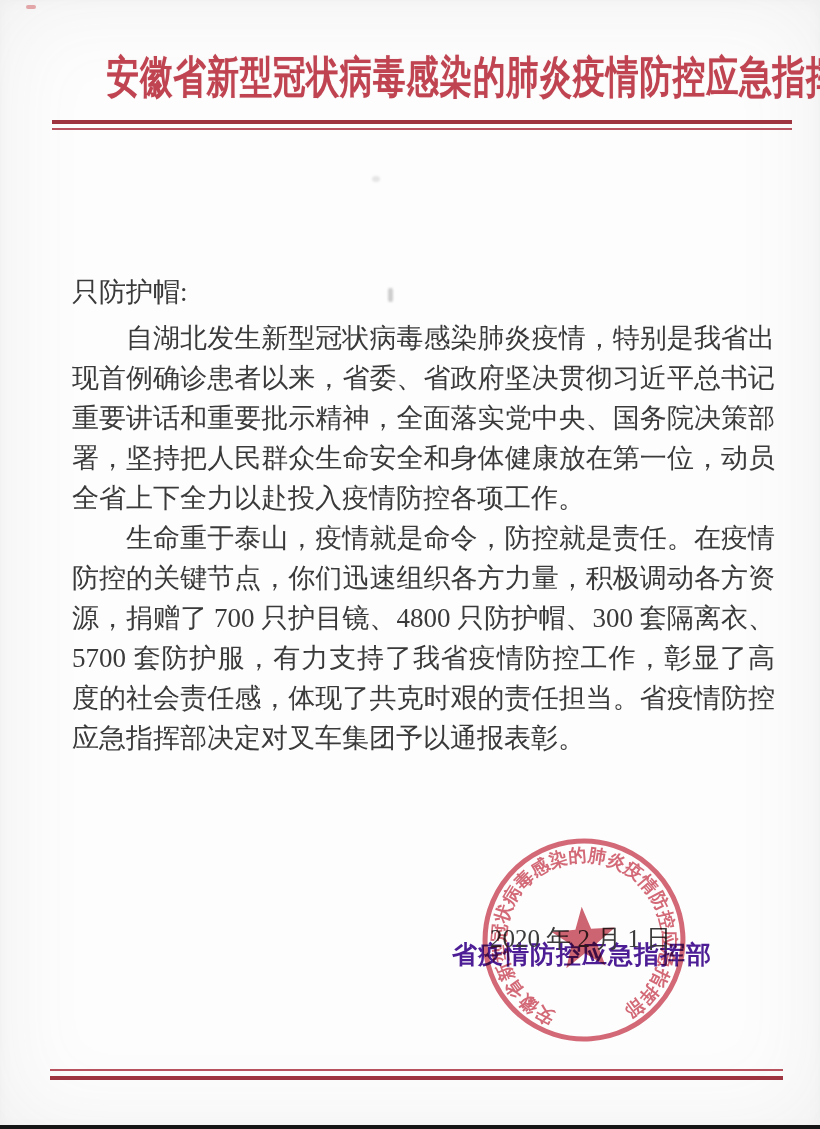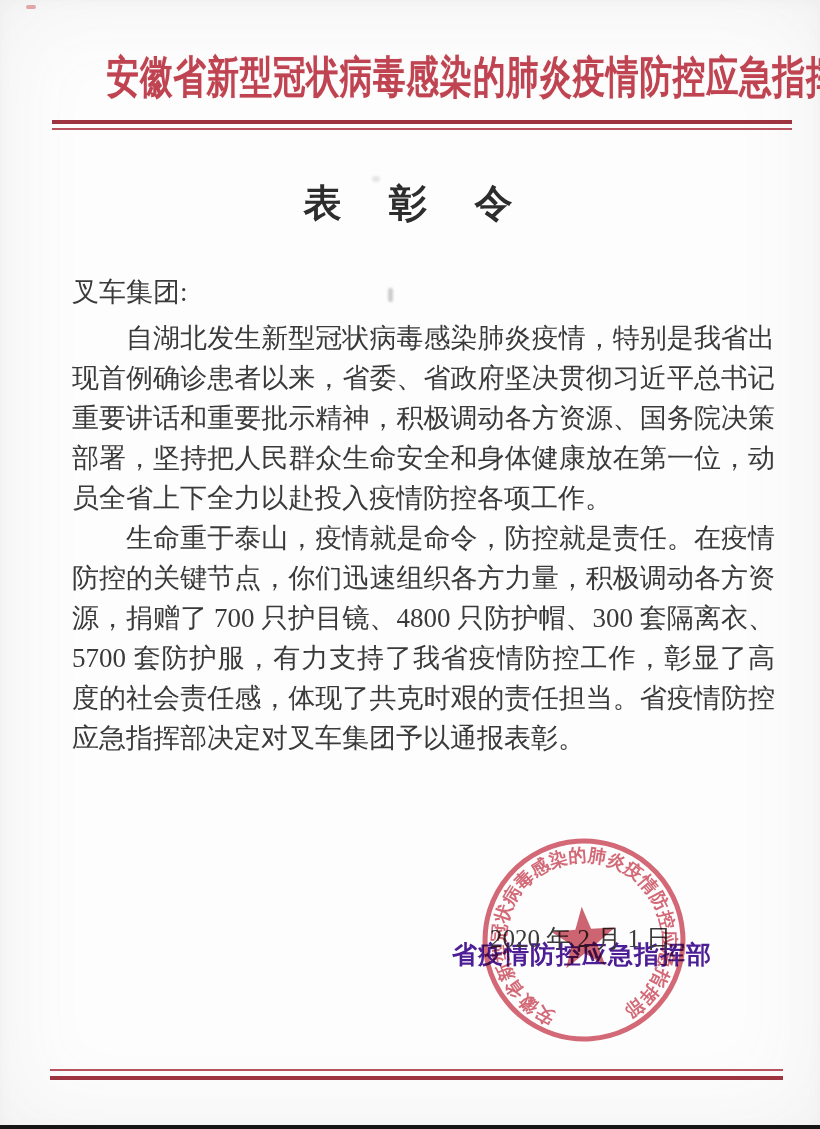--- a/index.html
+++ b/index.html
@@ -66,25 +66,24 @@
 </head>
 <body>
 
 <div class="page">
 
   <div class="org-name">安徽省新型冠状病毒感染的肺炎疫情防控应急指挥部</div>
 
   <div class="rule rule-top-thick"></div>
   <div class="rule rule-top-thin"></div>
 
-  <div class="doc-title">表 彰 令</div>
 
   <div class="body-block">
-    <div class="salutation">叉车集团:</div>
-    <p>自湖北发生新型冠状病毒感染肺炎疫情，特别是我省出现首例确诊患者以来，省委、省政府坚决贯彻习近平总书记重要讲话和重要批示精神，积极调动各方资源、国务院决策部署，坚持把人民群众生命安全和身体健康放在第一位，动员全省上下全力以赴投入疫情防控各项工作。</p>
+    <div class="salutation">只防护帽:</div>
+    <p>自湖北发生新型冠状病毒感染肺炎疫情，特别是我省出现首例确诊患者以来，省委、省政府坚决贯彻习近平总书记重要讲话和重要批示精神，全面落实党中央、国务院决策部署，坚持把人民群众生命安全和身体健康放在第一位，动员全省上下全力以赴投入疫情防控各项工作。</p>
     <p>生命重于泰山，疫情就是命令，防控就是责任。在疫情防控的关键节点，你们迅速组织各方力量，积极调动各方资源，捐赠了 700 只护目镜、4800 只防护帽、300 套隔离衣、5700 套防护服，有力支持了我省疫情防控工作，彰显了高度的社会责任感，体现了共克时艰的责任担当。省疫情防控应急指挥部决定对叉车集团予以通报表彰。</p>
   </div>
 
   <div class="signature">省疫情防控应急指挥部</div>
   <div class="date-line">2020 年 2 月 1 日</div>
 
   <svg class="seal" viewBox="0 0 210 210" xmlns="http://www.w3.org/2000/svg">
     <defs>
       <path id="ringPath" d="M 72 175.7 A 78 78 0 1 1 138 175.7" fill="none"></path>
     </defs>

